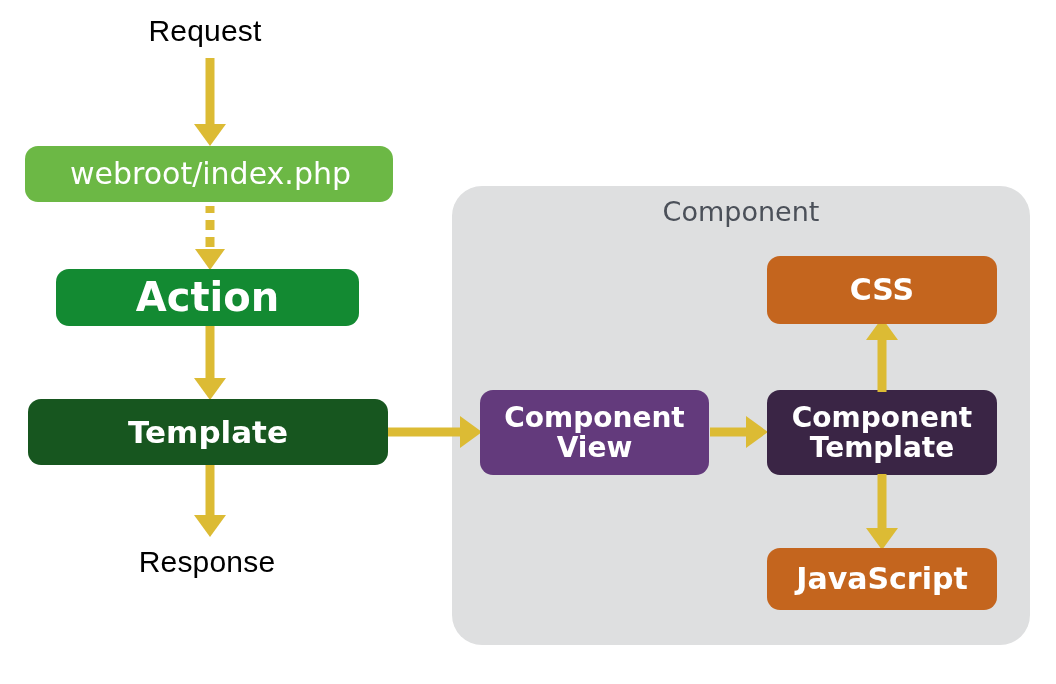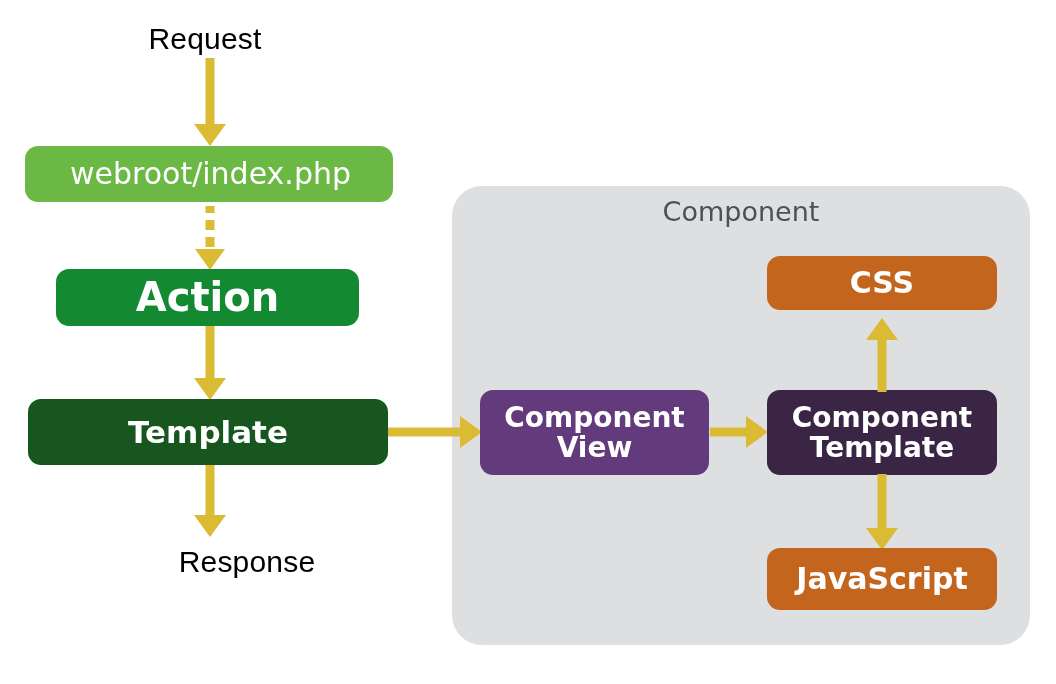--- a/index.html
+++ b/index.html
@@ -127,21 +127,21 @@
 </style>
 </head>
 <body>
 
 <div id="canvas">
 
   <div id="component-panel" style="left:452px; top:186px; width:578px; height:459px;">
     <div id="component-panel-title">Component</div>
   </div>
 
-  <div class="plain-label" style="left:0px; top:14px; width:410px;margin-top:8px;">Request</div>
+  <div class="plain-label" style="left:0px; top:14px; width:410px;">Request</div>
 
   <div class="arrow-v down" style="left:190px; top:58px; width:40px; height:88px;">
     <div class="shaft" style="top:0; height:68px;"></div>
     <div class="head"></div>
   </div>
 
   <div class="node" style="left:25px; top:146px; width:368px; height:56px; background:#6cb845; font-size:30px; font-weight:500;padding-left:11px;">
     <span>webroot/index.php</span>
   </div>
 
@@ -161,21 +161,21 @@
 
   <div class="node" style="left:28px; top:399px; width:360px; height:66px; background:#17561f; font-size:31px; font-weight:700;">
     <span>Template</span>
   </div>
 
   <div class="arrow-v down" style="left:190px; top:465px; width:40px; height:72px;">
     <div class="shaft" style="top:0; height:52px;"></div>
     <div class="head"></div>
   </div>
 
-  <div class="plain-label" style="left:0px; top:545px; width:414px;margin-left:40px;">Response</div>
+  <div class="plain-label" style="left:0px; top:545px; width:414px;">Response</div>
 
   <div class="arrow-h" style="left:388px; top:416px; width:94px; height:32px;">
     <div class="shaft" style="left:0; width:74px;"></div>
     <div class="head"></div>
   </div>
 
   <div class="node two-line" style="left:480px; top:390px; width:229px; height:85px; background:#633a7c; font-size:28px; font-weight:600; flex-direction:column;">
     <span>Component</span>
     <span>View</span>
   </div>
@@ -188,21 +188,21 @@
   <div class="node two-line" style="left:767px; top:390px; width:230px; height:85px; background:#3a2545; font-size:28px; font-weight:600; flex-direction:column;">
     <span>Component</span>
     <span>Template</span>
   </div>
 
   <div class="arrow-v up" style="left:862px; top:318px; width:40px; height:74px;">
     <div class="head"></div>
     <div class="shaft" style="top:20px; height:54px;"></div>
   </div>
 
-  <div class="node" style="left:767px; top:256px; width:230px; height:54px; background:#c4651e; font-size:30px; font-weight:600;">
+  <div class="node" style="left:767px; top:256px; width:230px; height:68px; background:#c4651e; font-size:30px; font-weight:600;">
     <span>CSS</span>
   </div>
 
   <div class="arrow-v down" style="left:862px; top:474px; width:40px; height:76px;">
     <div class="shaft" style="top:0; height:56px;"></div>
     <div class="head"></div>
   </div>
 
   <div class="node" style="left:767px; top:548px; width:230px; height:62px; background:#c4651e; font-size:30px; font-weight:600;text-align:center;">
     <span>JavaScript</span>

